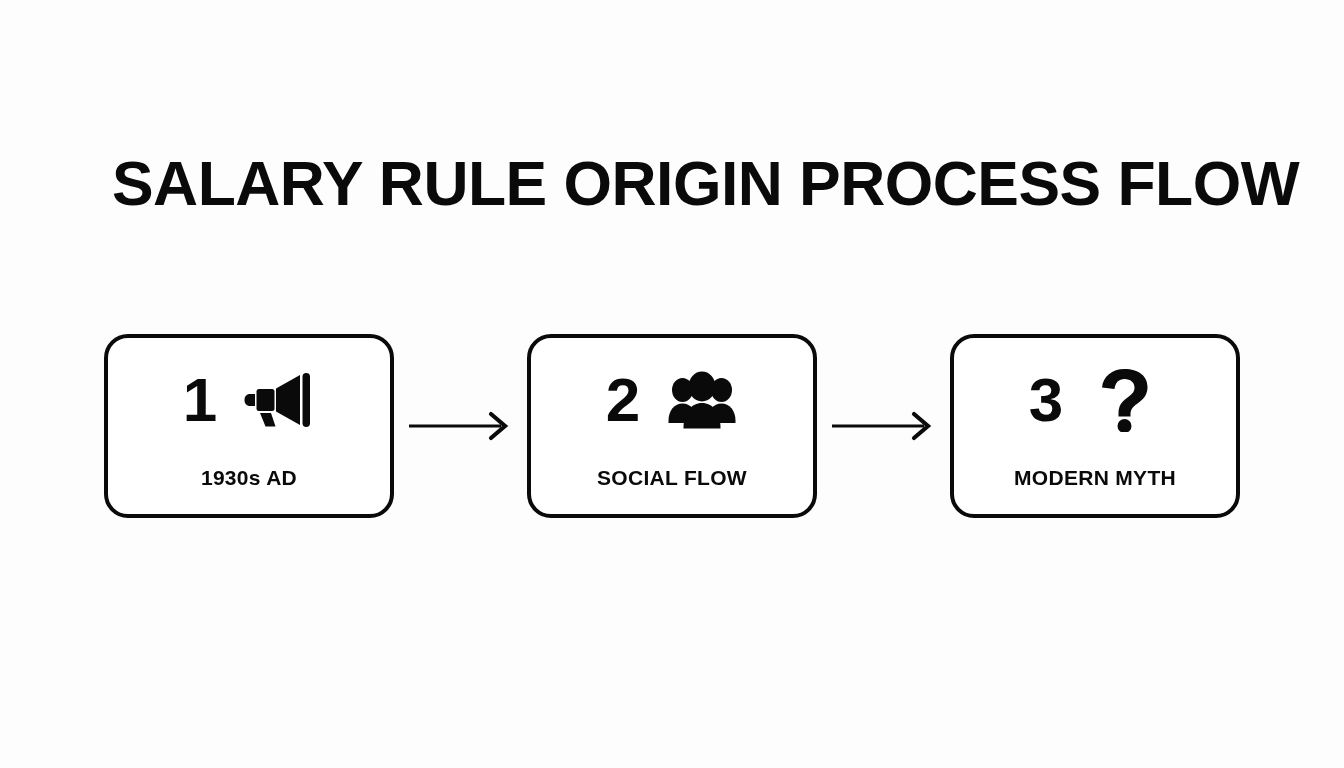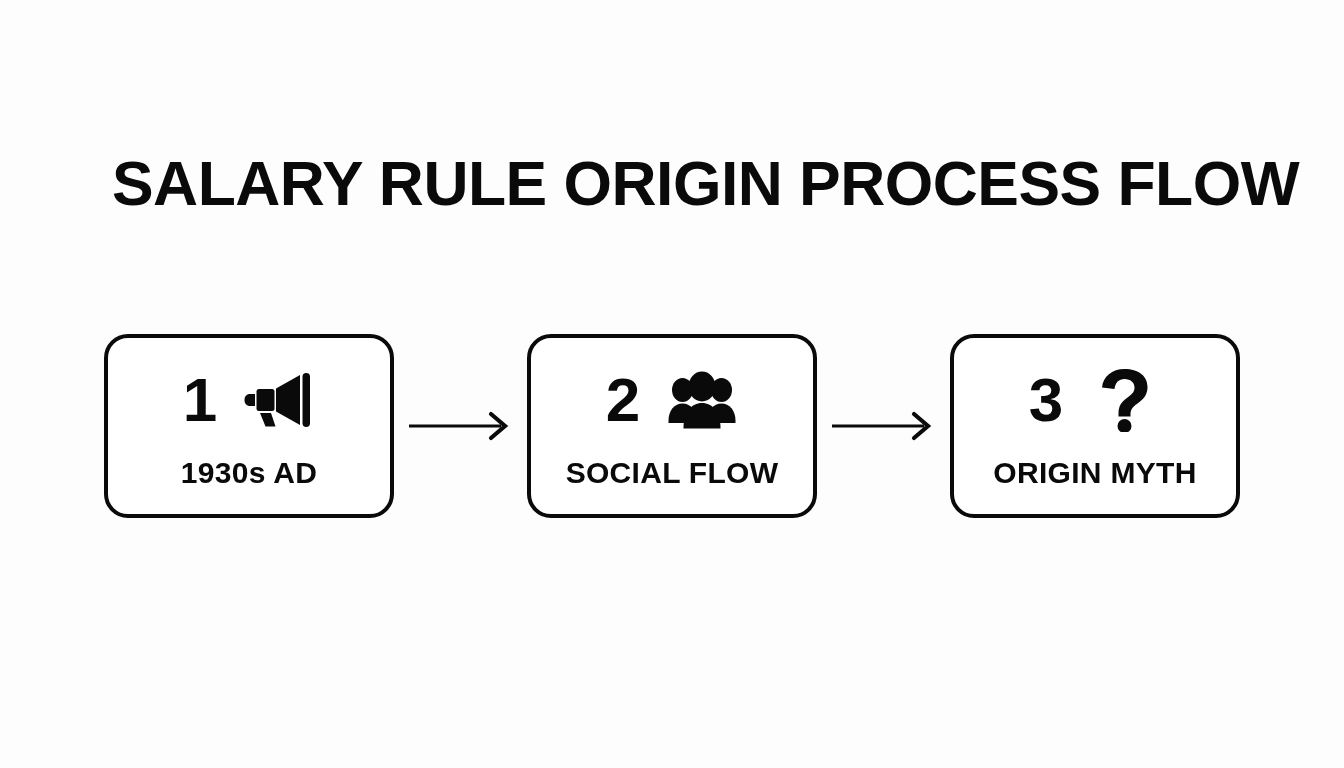--- a/index.html
+++ b/index.html
@@ -82,21 +82,21 @@
   .step-icon svg {
     display: block;
   }
 
   .step-label {
     position: absolute;
     left: 0;
     right: 0;
     bottom: 24px;
     text-align: center;
-    font-size: 30px;
+    font-size: 21px;
     font-weight: bold;
     letter-spacing: 0.3px;
     color: #0a0a0a;
     white-space: nowrap;
   }
 
   .connector {
     flex: 1 1 auto;
     height: 34px;
     display: flex;
@@ -170,16 +170,16 @@
       <span class="step-number">3</span>
       <span class="step-icon">
         <svg width="56" height="64" viewBox="0 0 56 64" aria-hidden="true">
           <g fill="#0a0a0a">
             <path d="M27.5 1 C15 1 6 8.5 5 19.5 L17.5 21 C18.2 14.5 22 11 27.5 11 C33.5 11 37.5 14.5 37.5 19.5 C37.5 23.5 35.5 26 30.5 29.5 C24 34 21.5 38.5 21.5 45.5 L21.5 48.5 L33.5 48.5 L33.5 46.5 C33.5 41.5 35.5 39 40.5 35.5 C47 31 50.5 26.5 50.5 19 C50.5 8 41.5 1 27.5 1 Z"></path>
             <circle cx="27.5" cy="58" r="7"></circle>
           </g>
         </svg>
       </span>
     </div>
-    <div class="step-label">ORIGIN MYTH</div>
+    <div class="step-label">MODERN MYTH</div>
   </div>
 
 </div>
 
 </body></html>

